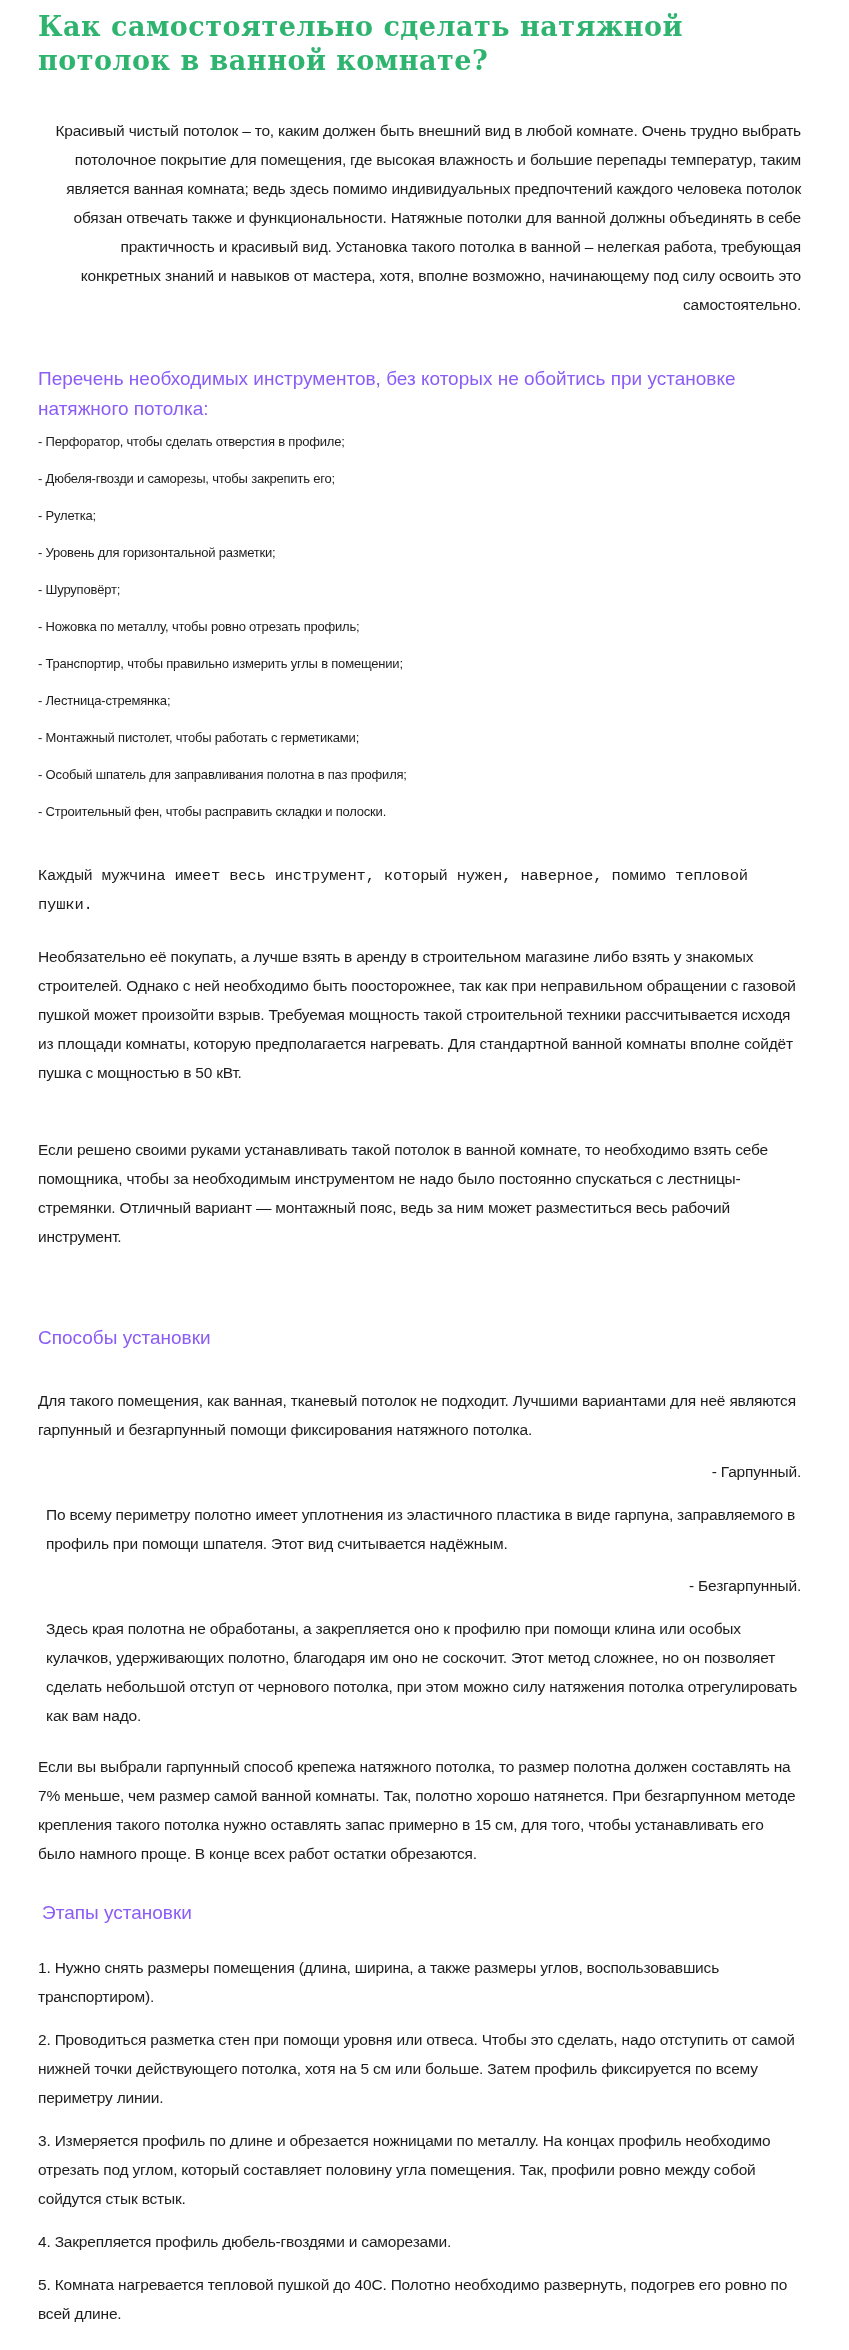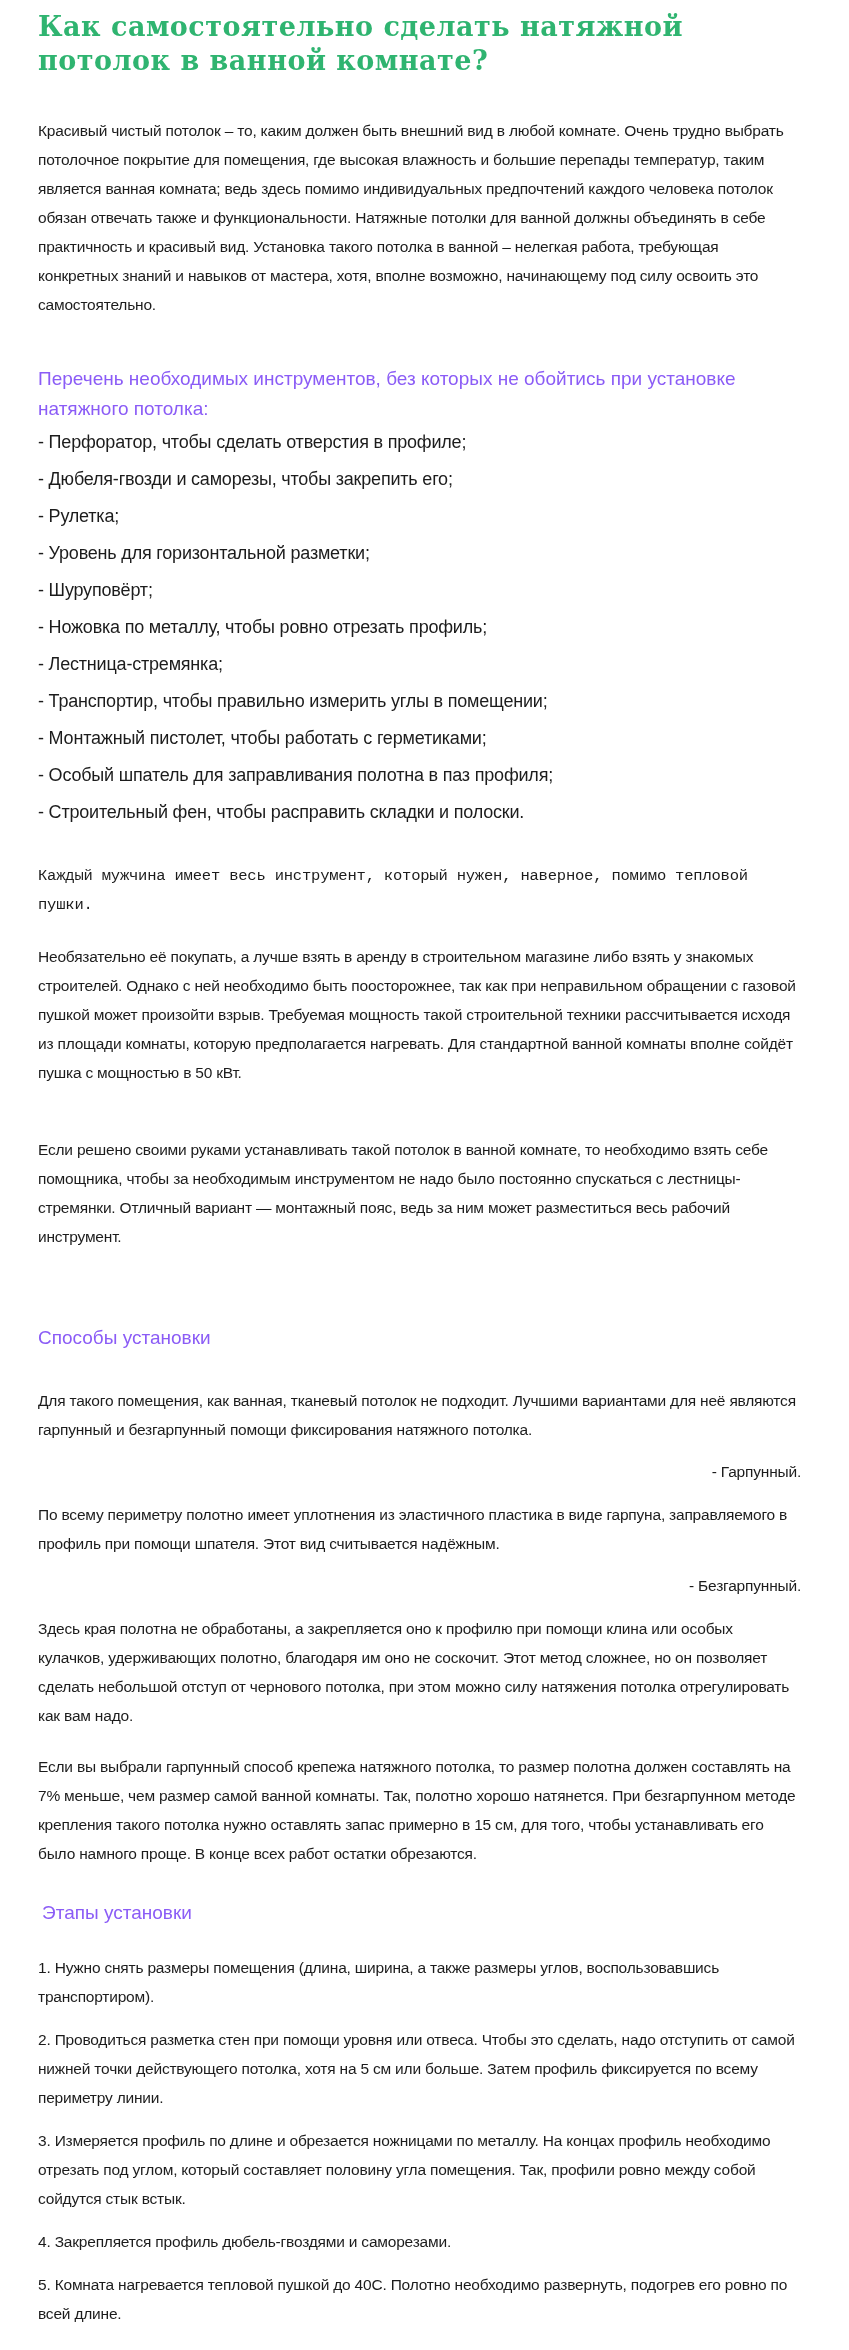--- a/index.html
+++ b/index.html
@@ -26,44 +26,44 @@
     max-width: 745px;
     margin: 0;
   }
   .body-text {
     font-size: 15.5px;
     line-height: 29px;
     letter-spacing: -0.2px;
     max-width: 768px;
     margin: 0;
   }
-  .intro { margin-top: 38px; }
+  .intro { margin-top: 38px; text-align: right; }
   .section-heading {
     font-size: 19px;
     line-height: 30px;
     font-weight: 400;
     color: #8b5cf6;
     max-width: 700px;
     margin: 0;
   }
   .tools-heading { margin-top: 45px; }
   .tool-list { margin-top: 8px; }
   .tool-item {
-    font-size: 18px;
+    font-size: 13px;
     line-height: 20px;
     letter-spacing: -0.2px;
     margin-bottom: 17px;
   }
   .note-1 { margin-top: 40px; font-family: Liberation Mono, monospace; }
   .note-2 { margin-top: 22px; }
   .note-3 { margin-top: 48px; }
   .methods-heading { margin-top: 72px; }
   .methods-intro { margin-top: 33px; }
   .method-label { margin-top: 18px; font-size: 15.5px; line-height: 20px; text-align: right; }
-  .method-desc { margin-top: 18px; }
+  .method-desc { margin-top: 18px; margin-left: 8px; }
   .sizing-para { margin-top: 22px; }
   .steps-heading { margin-top: 30px; margin-left: 4px; }
   .steps-list { margin-top: 25px; }
   .step-item { margin-bottom: 14px; }
 </style>
 </head>
 <body>
 
 <div class="page">
 
@@ -73,22 +73,22 @@
 
   <h2 class="section-heading tools-heading">Перечень необходимых инструментов, без которых не обойтись при установке натяжного потолка:</h2>
 
   <div class="tool-list">
     <div class="tool-item">- Перфоратор, чтобы сделать отверстия в профиле;</div>
     <div class="tool-item">- Дюбеля-гвозди и саморезы, чтобы закрепить его;</div>
     <div class="tool-item">- Рулетка;</div>
     <div class="tool-item">- Уровень для горизонтальной разметки;</div>
     <div class="tool-item">- Шуруповёрт;</div>
     <div class="tool-item">- Ножовка по металлу, чтобы ровно отрезать профиль;</div>
+    <div class="tool-item">- Транспортир, чтобы правильно измерить углы в помещении;</div>
     <div class="tool-item">- Лестница-стремянка;</div>
-    <div class="tool-item">- Транспортир, чтобы правильно измерить углы в помещении;</div>
     <div class="tool-item">- Монтажный пистолет, чтобы работать с герметиками;</div>
     <div class="tool-item">- Особый шпатель для заправливания полотна в паз профиля;</div>
     <div class="tool-item">- Строительный фен, чтобы расправить складки и полоски.</div>
   </div>
 
   <p class="body-text note-1">Каждый мужчина имеет весь инструмент, который нужен, наверное, помимо тепловой пушки.</p>
   <p class="body-text note-2">Необязательно её покупать, а лучше взять в аренду в строительном магазине либо взять у знакомых строителей. Однако с ней необходимо быть поосторожнее, так как при неправильном обращении с газовой пушкой может произойти взрыв. Требуемая мощность такой строительной техники рассчитывается исходя из площади комнаты, которую предполагается нагревать. Для стандартной ванной комнаты вполне сойдёт пушка с мощностью в 50 кВт.</p>
   <p class="body-text note-3">Если решено своими руками устанавливать такой потолок в ванной комнате, то необходимо взять себе помощника, чтобы за необходимым инструментом не надо было постоянно спускаться с лестницы-стремянки. Отличный вариант — монтажный пояс, ведь за ним может разместиться весь рабочий инструмент.</p>
 
   <h2 class="section-heading methods-heading">Способы установки</h2>

